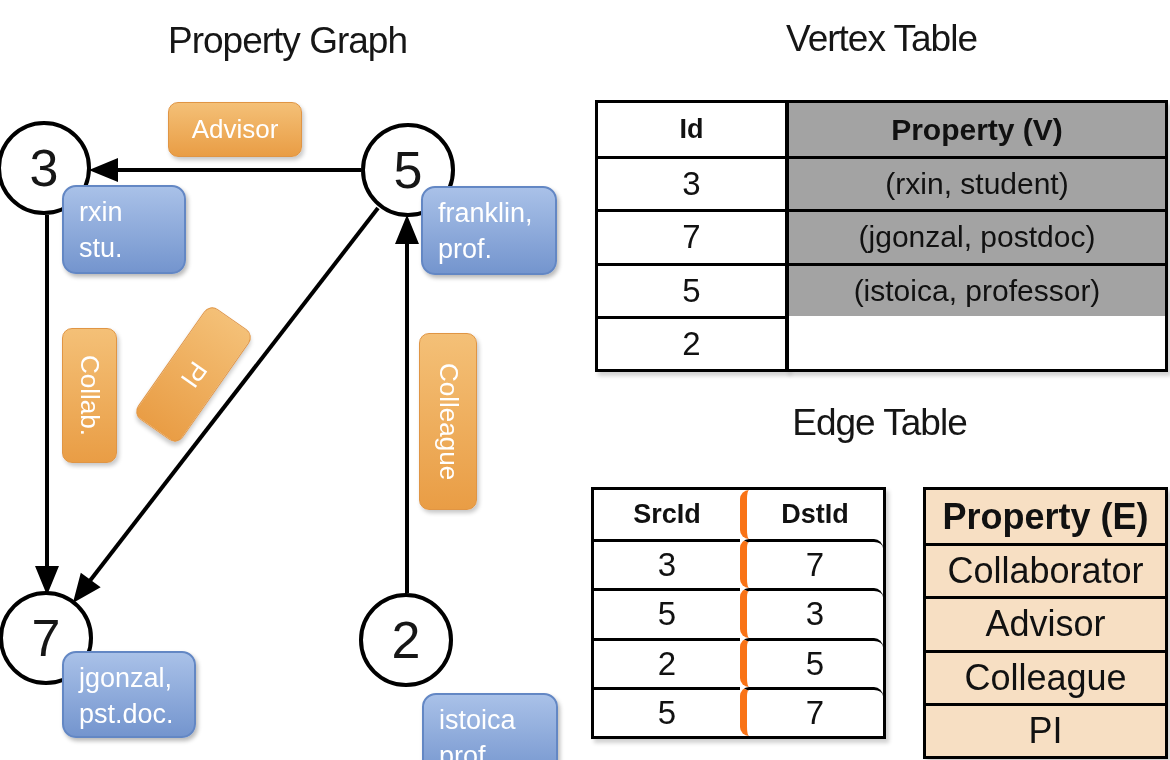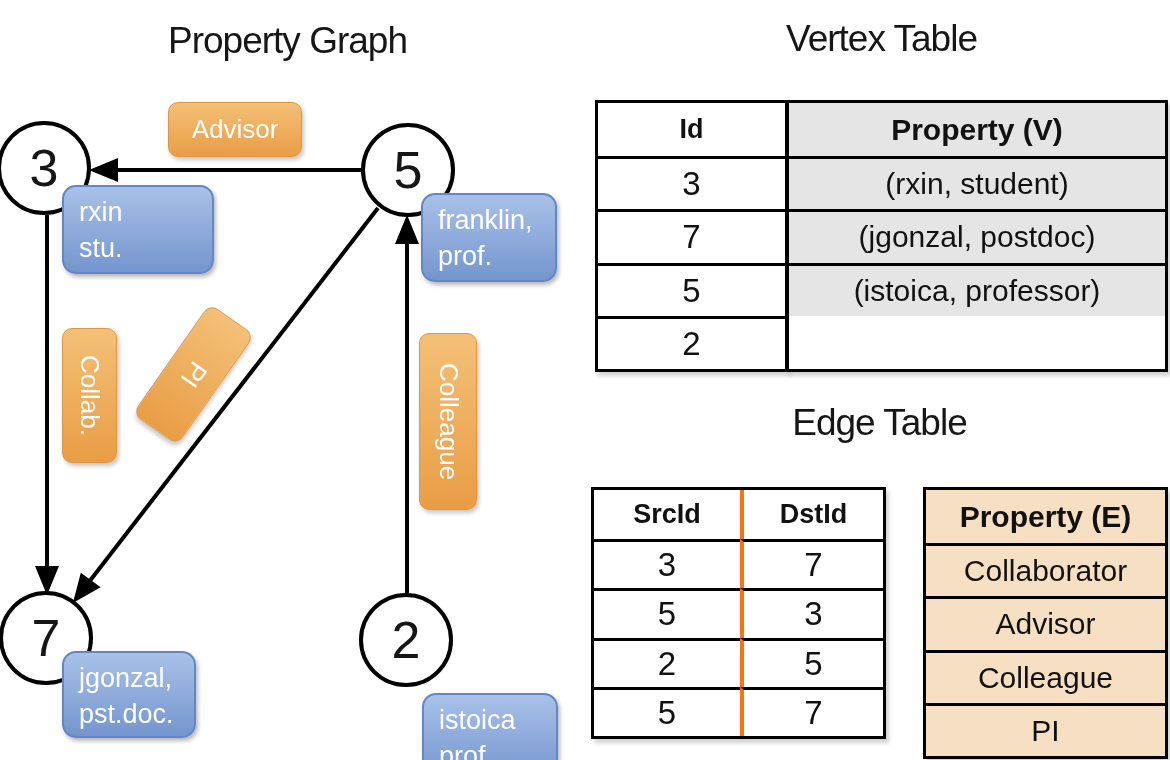--- a/index.html
+++ b/index.html
@@ -39,23 +39,23 @@
     position:absolute;border:3px solid #000;box-sizing:border-box;background:#fff;
     display:grid;grid-template-rows:repeat(5,1fr);
     box-shadow:3px 4px 4px rgba(0,0,0,0.18);
   }
   .cell{
     display:flex;align-items:center;justify-content:center;
     font-size:33px;border-top:3px solid #000;white-space:nowrap;
   }
   .cell.first{border-top:none;}
   .cell.th{font-size:27px;font-weight:bold;}
-  .cell.propv{background:#e5e5e5;font-size:30px;}
-  .cell.prope{background:#f7dfc3;font-size:30px;}
-  .cell.bl{border-left:4px solid #f97316;}
+  .cell.propv{background:#a3a3a3;font-size:30px;}
+  .cell.prope{background:#f7dfc3;font-size:36px;}
+  .cell.bl{border-left:7px solid #f97316;border-radius:9px;}
   .srcdst{grid-template-rows:repeat(5,1fr);grid-template-columns:146px 1fr;grid-auto-flow:row;}
 </style>
 </head>
 <body>
 
 <div id="canvas">
 
   <div class="title" style="left:0;top:20;width:575px;top:20px;">Property Graph</div>
   <div class="title" style="left:595px;top:18px;width:573px;">Vertex Table</div>
   <div class="title" style="left:591px;top:402px;width:577px;">Edge Table</div>
@@ -82,25 +82,25 @@
   <div class="circle" style="left:361px;top:123px;">
     <span>5</span>
   </div>
   <div class="circle" style="left:-1px;top:591px;">
     <span>7</span>
   </div>
   <div class="circle" style="left:359px;top:593px;">
     <span>2</span>
   </div>
 
-  <div class="vbox" style="left:62px;top:185px;width:152px;height:89px;">
+  <div class="vbox" style="left:62px;top:185px;width:124px;height:89px;">
     <span>rxin</span>
     <span>stu.</span>
   </div>
-  <div class="vbox" style="left:421px;top:193px;width:136px;height:89px;">
+  <div class="vbox" style="left:421px;top:186px;width:136px;height:89px;">
     <span>franklin,</span>
     <span>prof.</span>
   </div>
   <div class="vbox" style="left:62px;top:651px;width:134px;height:87px;">
     <span>jgonzal,</span>
     <span>pst.doc.</span>
   </div>
   <div class="vbox" style="left:422px;top:651px;width:136px;height:87px;margin-top:42px;">
     <span>istoica</span>
     <span>prof.</span>

